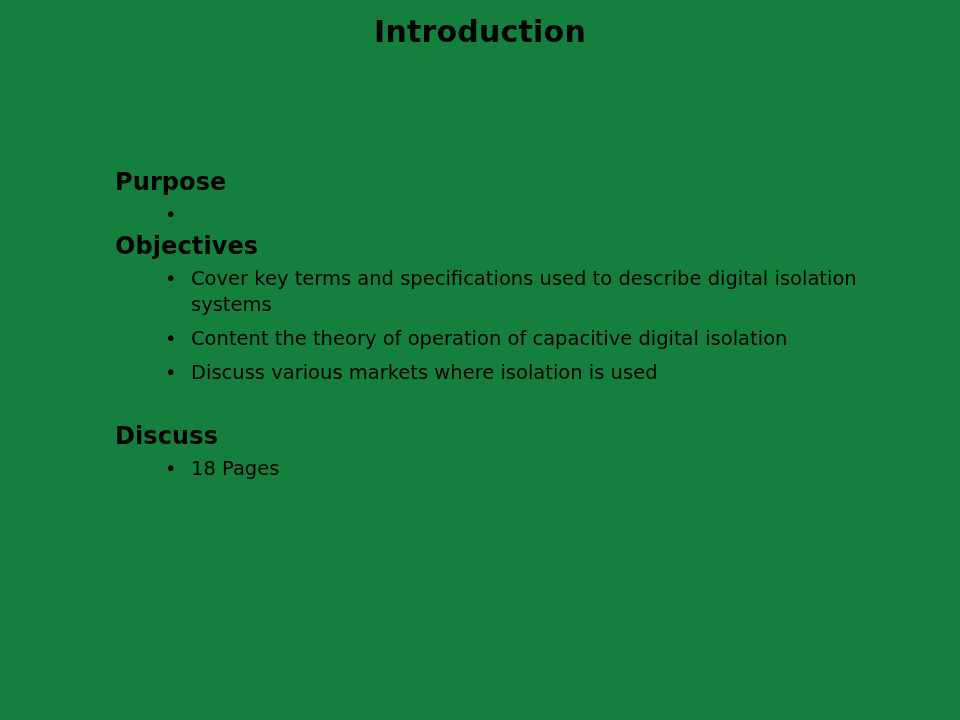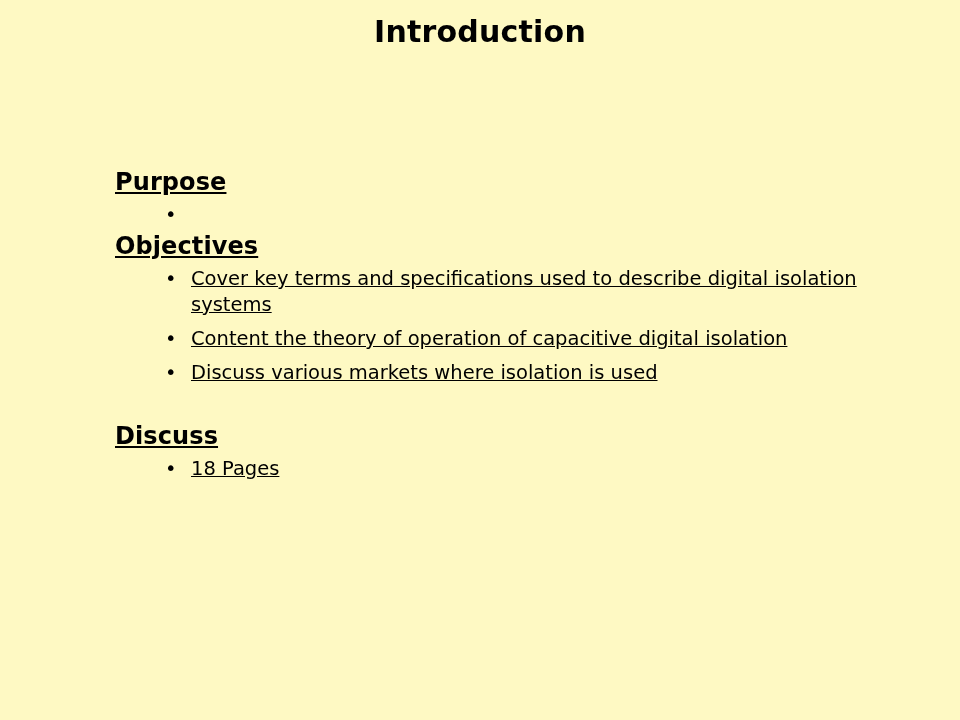--- a/index.html
+++ b/index.html
@@ -12,21 +12,21 @@
     height: 720px;
     overflow: hidden;
     font-family: "DejaVu Sans", "Liberation Sans", sans-serif;
     color: #000000;
     -webkit-font-smoothing: antialiased;
   }
   .slide {
     position: relative;
     width: 960px;
     height: 720px;
-    background: #fef9c3;
+    background: #15803d;
   }
   .slide-title {
     position: absolute;
     top: 14px;
     left: 0;
     width: 960px;
     text-align: center;
     font-size: 30px;
     font-weight: bold;
     letter-spacing: 0.2px;
@@ -34,21 +34,20 @@
     color: #000000;
   }
   .body-area {
     position: absolute;
     top: 168px;
     left: 115px;
     width: 760px;
   }
   .section {
     margin: 0 0 0 0;
-    text-decoration: underline;
   }
   .section + .section {
     margin-top: 36px;
   }
   .section-heading {
     font-size: 24px;
     font-weight: bold;
     line-height: 28px;
     margin: 0 0 6px 0;
     color: #000000;

